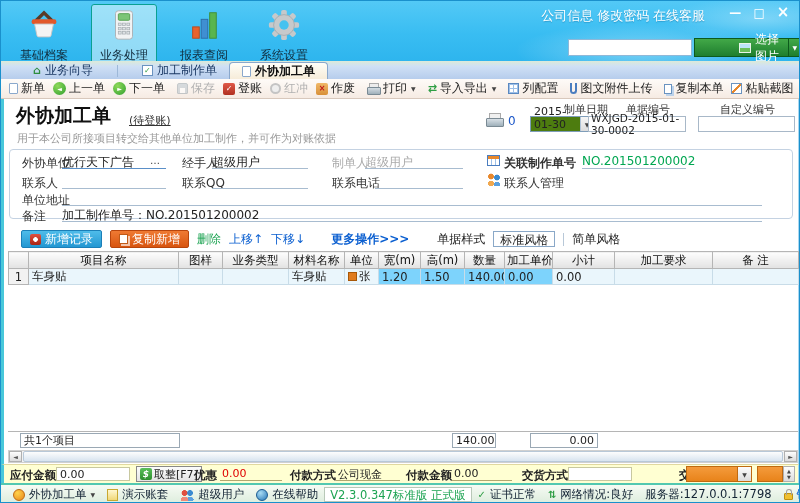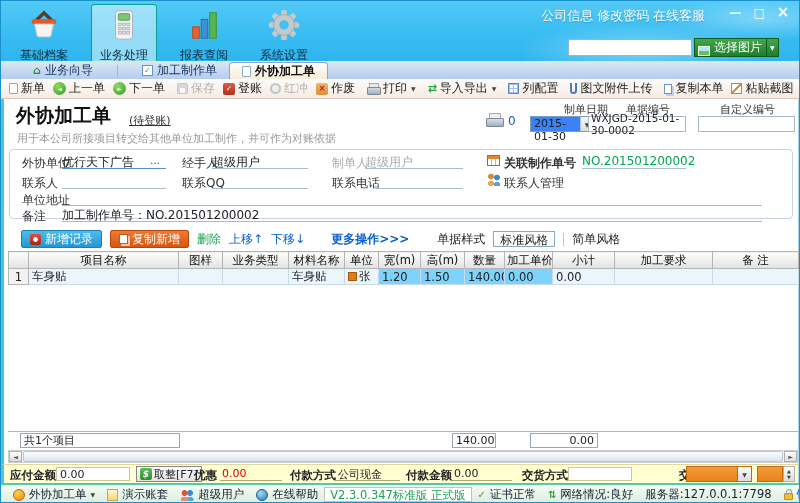--- a/index.html
+++ b/index.html
@@ -15,22 +15,22 @@
       radial-gradient(ellipse 180px 40px at 640px 50px, rgba(255,255,255,.35), transparent 70%),
       radial-gradient(ellipse 140px 30px at 760px 18px, rgba(255,255,255,.30), transparent 70%),
       linear-gradient(180deg,#53c9f6 0%,#39bdf2 55%,#2eb5ee 100%);}
   .win-btn{display:inline-block;width:20px;text-align:center;color:#fff;font-weight:bold;font-size:12px;cursor:pointer;}
   .toplink{color:#fff;font-size:13px;cursor:pointer;text-shadow:0 1px 1px rgba(0,90,140,.4);}
   .navrow{position:absolute;left:10px;top:3px;display:flex;align-items:flex-start;}
   .nav-item{width:66px;margin-right:14px;padding:3px 2px;text-align:center;cursor:pointer;border:1px solid transparent;}
   .nav-item.active{border:1px solid #0aa093;border-radius:3px;background:rgba(225,248,252,.55);}
   .nav-item .lbl{display:block;margin-top:2px;color:#102a3a;font-size:12px;}
   .imgsearch-input{position:absolute;left:567px;top:38px;width:124px;height:17px;border:1px solid #8fb8d8;background:#fff;font-size:11px;padding:0 3px;}
-  .imgsearch-btn{position:absolute;left:693px;top:37px;height:19px;display:flex;align-items:flex-end;
-     background:linear-gradient(#42a848,#1e7e2e);border:1px solid #0c5a1c;color:#fff;font-size:12px;cursor:pointer;}
+  .imgsearch-btn{position:absolute;left:693px;top:37px;height:19px;display:flex;align-items:center;
+     background:linear-gradient(#42a848,#1e7e2e);border:1px solid #0c5a1c;color:#fff;font-size:12px;cursor:pointer;padding-left:41px;}
   .imgsearch-btn .txt{padding:0 4px;}
   .imgsearch-btn .dd{border-left:1px solid #0c5a1c;padding:0 3px;font-size:6px;line-height:17px;}
 
   
   .tabbar{position:absolute;left:0;top:60px;width:800px;height:18px;
     background:linear-gradient(#dcead9 0%,#cfe0f5 30%,#b6cdec 100%);
     display:flex;align-items:flex-end;padding-left:20px;}
   .tab{display:inline-flex;align-items:center;gap:4px;height:17px;padding:0 12px;font-size:12px;color:#15335f;cursor:pointer;}
   .tab .tsep{width:1px;height:12px;background:#9db8d8;}
   .tab.active{background:linear-gradient(#fffef8,#f6ecd9);border:1px solid #8aa8cc;border-bottom:none;
@@ -46,21 +46,21 @@
   .sep{width:1px;height:14px;background:#d9c9bd;margin:0 2px;}
 
   
   .main{position:absolute;left:0;top:98px;width:800px;height:365px;background:#fff;
     border-left:3px solid #49c8da;border-right:3px solid #a8d8f2;}
   .doc-title{position:absolute;left:12px;top:4px;font-size:19px;font-weight:bold;color:#111;}
   .doc-status{position:absolute;left:125px;top:14px;font-size:11px;color:#333;text-decoration:underline;cursor:pointer;}
   .doc-sub{position:absolute;left:13px;top:32px;font-size:11px;color:#999;}
   .print-count{position:absolute;left:504px;top:15px;color:#1a56c8;font-size:12px;}
   .fld-lab{position:absolute;font-size:11px;color:#333;}
-  .combo{position:absolute;height:16px;border:1px solid #7f9db9;background:#3b82f6;display:flex;align-items:flex-start;font-size:11px;}
+  .combo{position:absolute;height:16px;border:1px solid #7f9db9;background:#4d7c0f;display:flex;align-items:flex-end;font-size:11px;}
   .combo .val{flex:1;padding:0 3px;}
   .combo .btn{width:13px;height:100%;background:linear-gradient(#f6f6f6,#dcdcdc);border-left:1px solid #b0c4d8;
      font-size:6px;color:#444;display:flex;align-items:center;justify-content:center;cursor:pointer;}
   .sunken{position:absolute;height:16px;border:1px solid #a8b8c8;background:#fff;font-size:10.5px;display:flex;align-items:center;padding:0 2px;}
 
   .form-panel{position:absolute;left:5px;top:50px;width:784px;height:70px;border:1px solid #c4d2e2;border-radius:4px;background:#fff;}
   .fp-lab{position:absolute;font-size:12px;color:#333;white-space:nowrap;}
   .fp-lab.gray{color:#aaa;}
   .fp-val{position:absolute;font-size:12px;border-bottom:1px solid #a8bcd0;white-space:nowrap;height:15px;}
   .fp-val.blue{border-bottom:1px solid #5a8fc8;}

